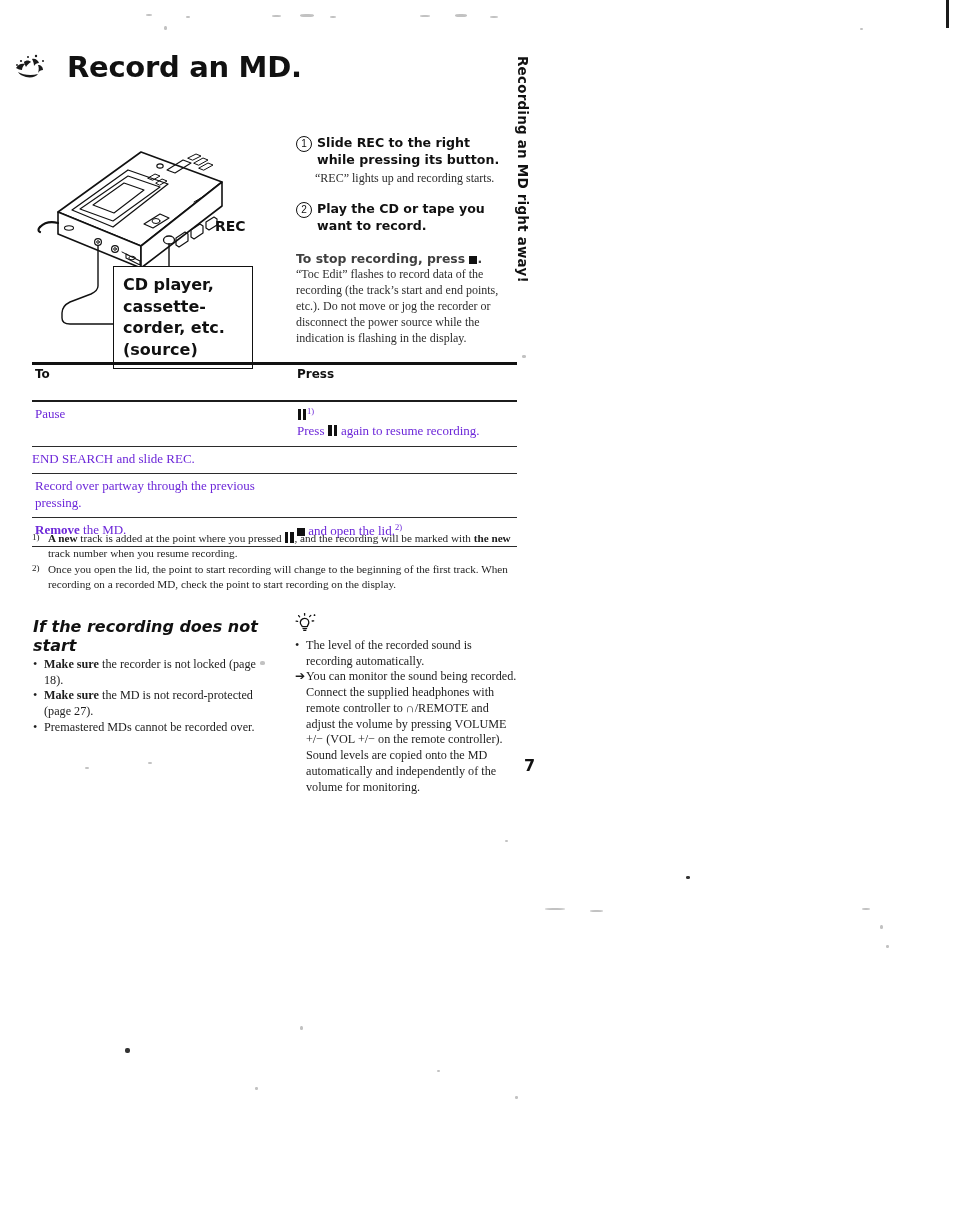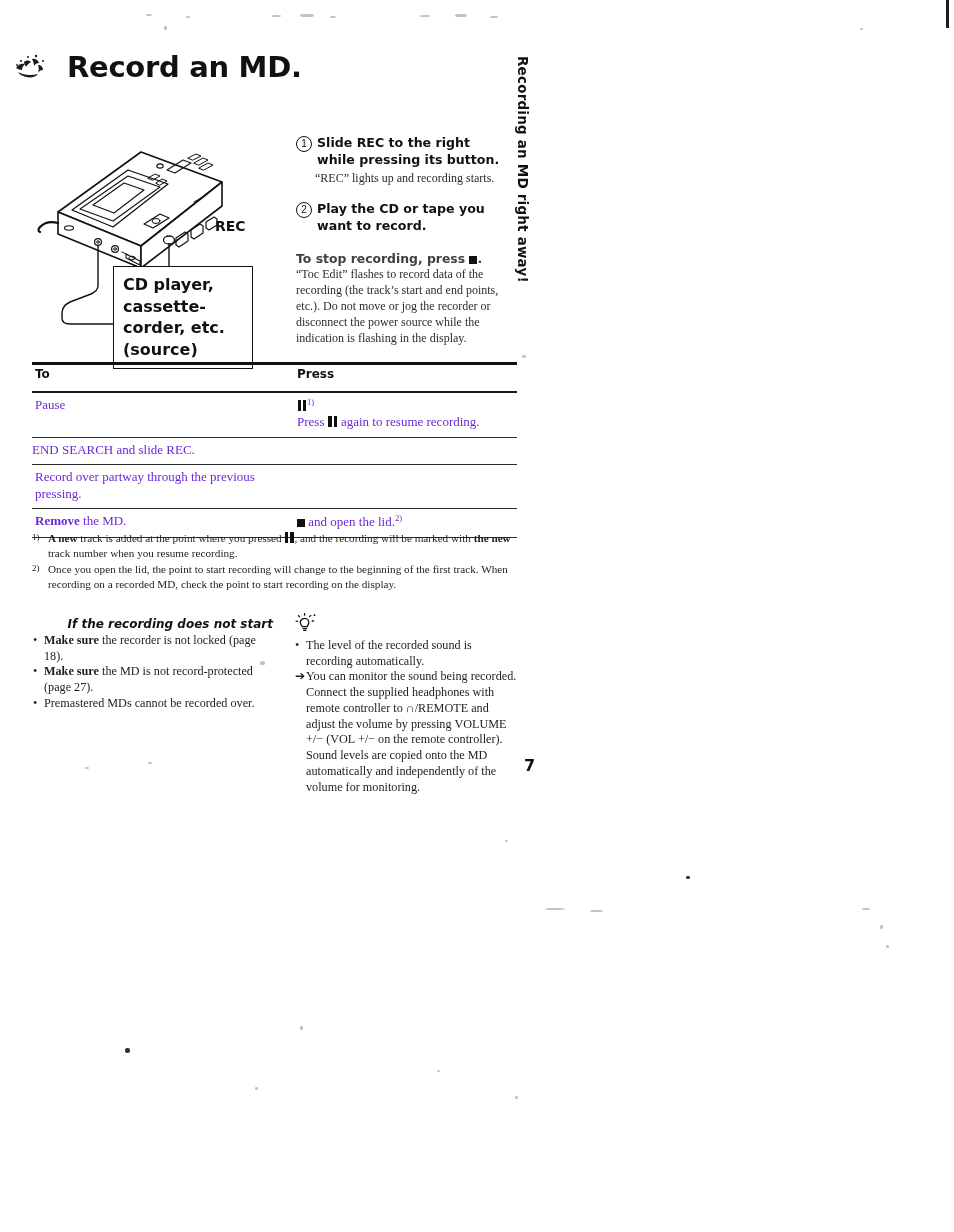--- a/index.html
+++ b/index.html
@@ -195,21 +195,21 @@
     align-items: flex-start;
   }
   .tc-left  { width: 265px; flex: 0 0 265px; padding: 4px 6px 6px 3px; box-sizing: border-box; }
   .tc-right { flex: 1 1 auto; padding: 4px 2px 6px 0px; box-sizing: border-box; }
 
   .thead .tc-left, .thead .tc-right {
     font-family: "DejaVu Sans", sans-serif;
     font-weight: bold;
     font-size: 12px;
     padding-top: 2px;
-    padding-bottom: 10px;
+    padding-bottom: 19px;
     color: #111;
   }
   .cell-text {
     font-family: "Liberation Serif", serif;
     font-size: 13px;
     line-height: 1.26;
     color: #6d28d9;
   }
   .cell-text.bold-lead b { font-weight: bold; }
   sup.fn { font-size: 8.5px; vertical-align: super; }
@@ -298,24 +298,23 @@
   .notes-right {
     position: absolute;
     left: 295px;
     top: 613px;
     width: 222px;
   }
   .note-title {
     font-family: "DejaVu Sans", sans-serif;
     font-weight: bold;
     font-style: italic;
-    font-size: 12px;
+    font-size: 16px;
     color: #111;
     margin-bottom: 2px;
-    text-align: right;
   }
   .bullet-row {
     display: flex;
     gap: 3px;
     font-family: "Liberation Serif", serif;
     font-size: 12.2px;
     line-height: 1.29;
     color: #1d1d1d;
     margin-bottom: 0px;
   }

